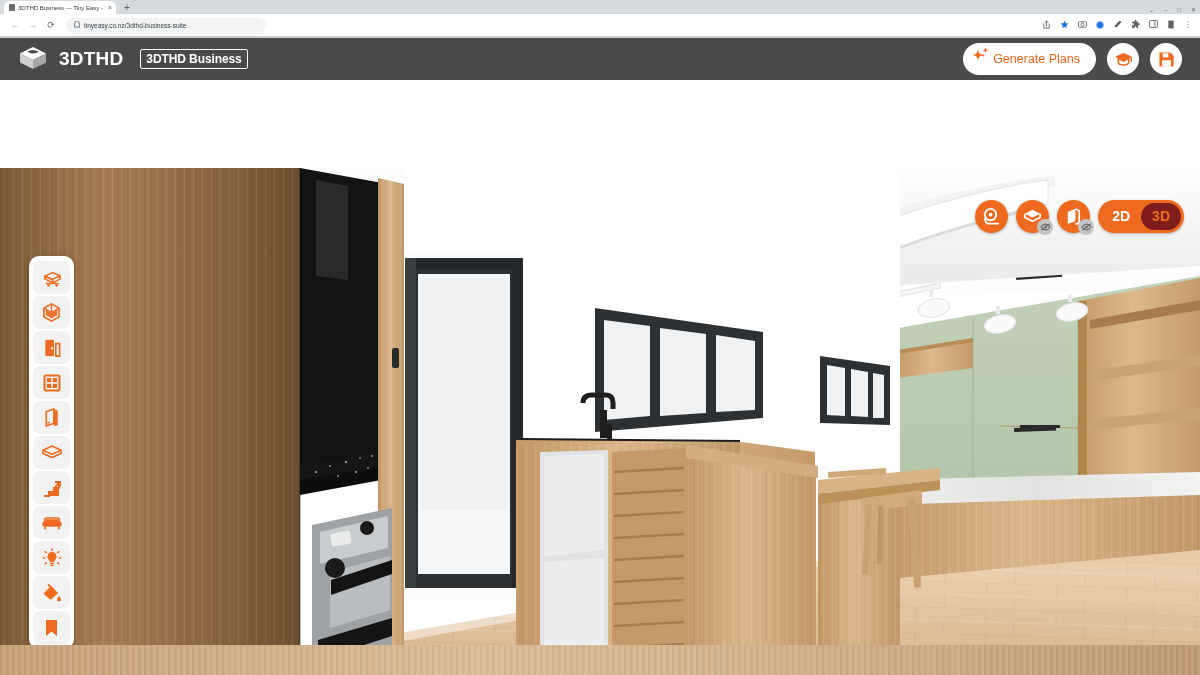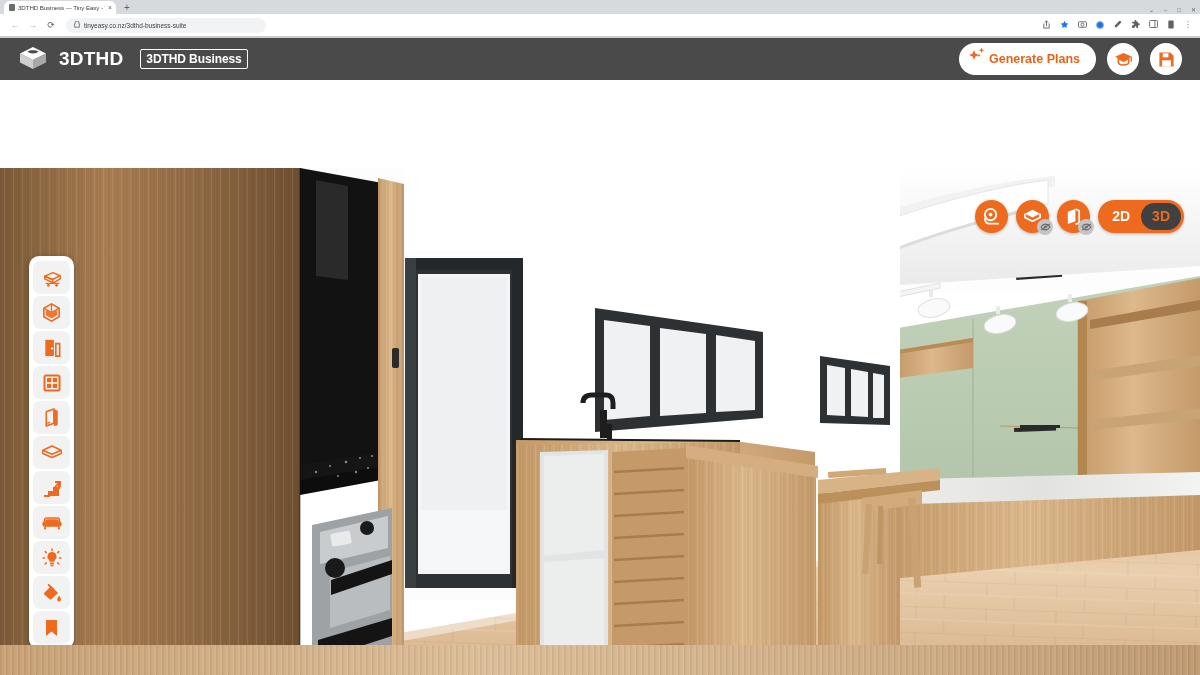--- a/index.html
+++ b/index.html
@@ -98,21 +98,21 @@
     pointer-events: none;
   }
   .header-right {
     margin-left: auto; display: flex; align-items: center; gap: 11px;
     z-index: 2;
   }
   .gen-plans {
     background: #ffffff; border-radius: 20px;
     height: 32px; display: flex; align-items: center;
     padding: 0 16px 0 30px; position: relative;
-    font-size: 12.5px; font-weight: bold; color: #e8631a;
+    font-size: 12.5px; font-weight: normal; color: #e8631a;
     cursor: pointer; border: none;
   }
   .sparkle { position: absolute; left: 6px; top: 2px; width: 24px; height: 24px; }
   .hdr-circle {
     width: 32px; height: 32px; border-radius: 50%;
     background: #ffffff; display: flex;
     align-items: center; justify-content: center; cursor: pointer;
   }
 
   
@@ -158,21 +158,21 @@
   .dim-toggle {
     height: 33px; border-radius: 20px; background: #ee6a1e;
     display: flex; align-items: center; padding: 3px;
     gap: 0; cursor: pointer; box-shadow: 0 1px 3px rgba(0,0,0,.25); text-align: right;
   }
   .dim-opt {
     padding: 0 11px; height: 27px; line-height: 27px;
     border-radius: 16px; font-size: 14px; font-weight: bold;
     color: #ffffff; cursor: pointer;
   }
-  .dim-opt.active { background: #404040; color: #ee6a1e; }
+  .dim-opt.active { background: #7f1d1d; color: #ee6a1e; }
 
   
   .bottom-bar {
     height: 55px; background:
       repeating-linear-gradient(90deg,
         rgba(0,0,0,0.07) 0px, rgba(0,0,0,0.00) 3px,
         rgba(255,255,255,0.08) 6px),
       linear-gradient(90deg,#c9a277,#ddbe99 40%,#cdab84 80%,#bf9a72);
     position: relative; width: 1200px;
   }

